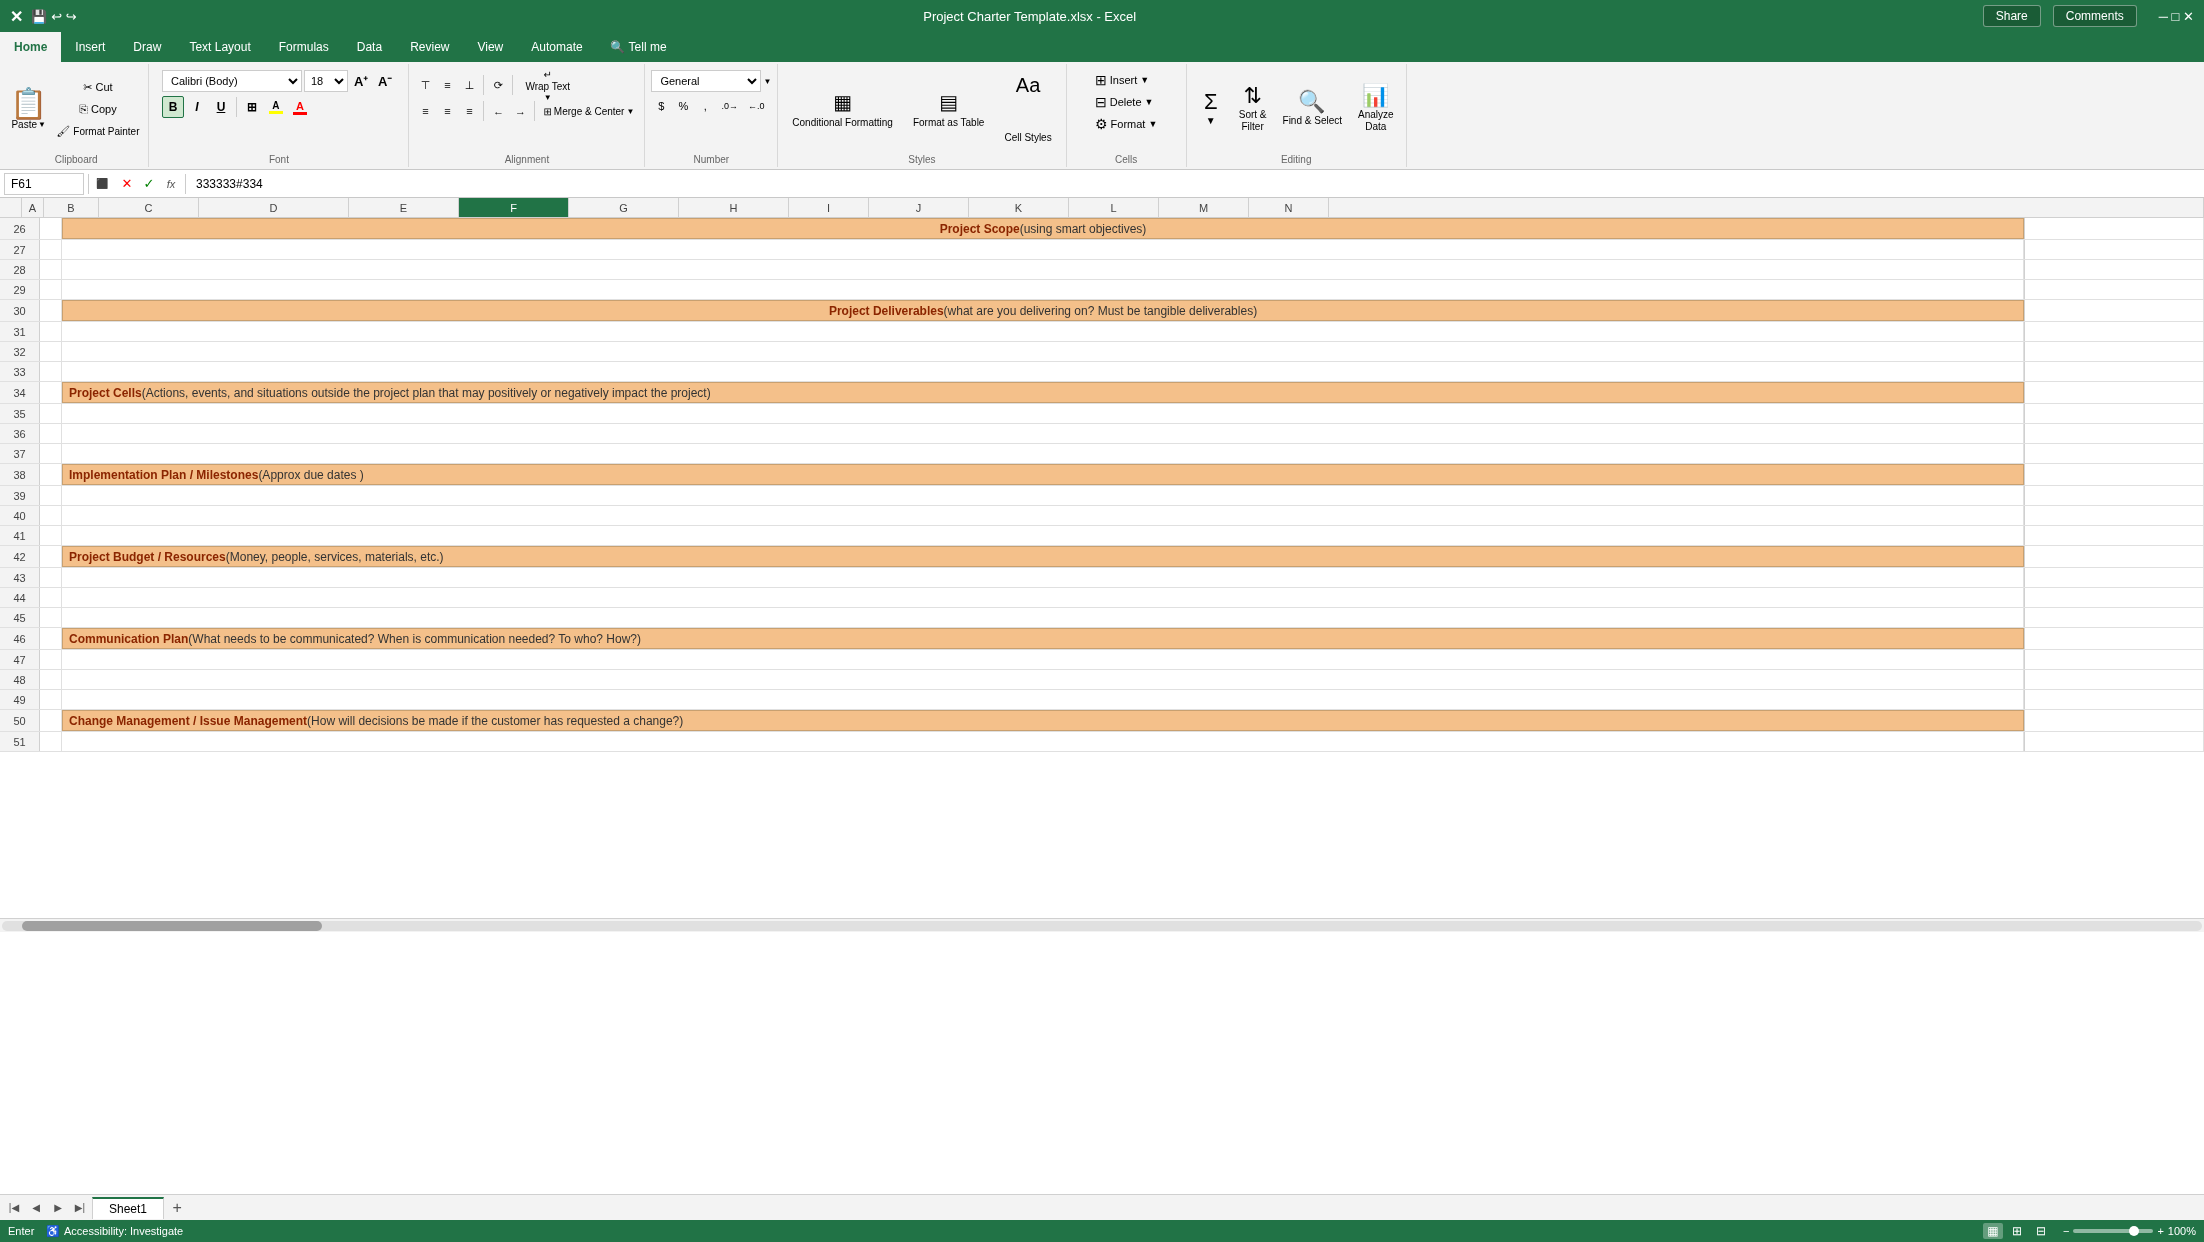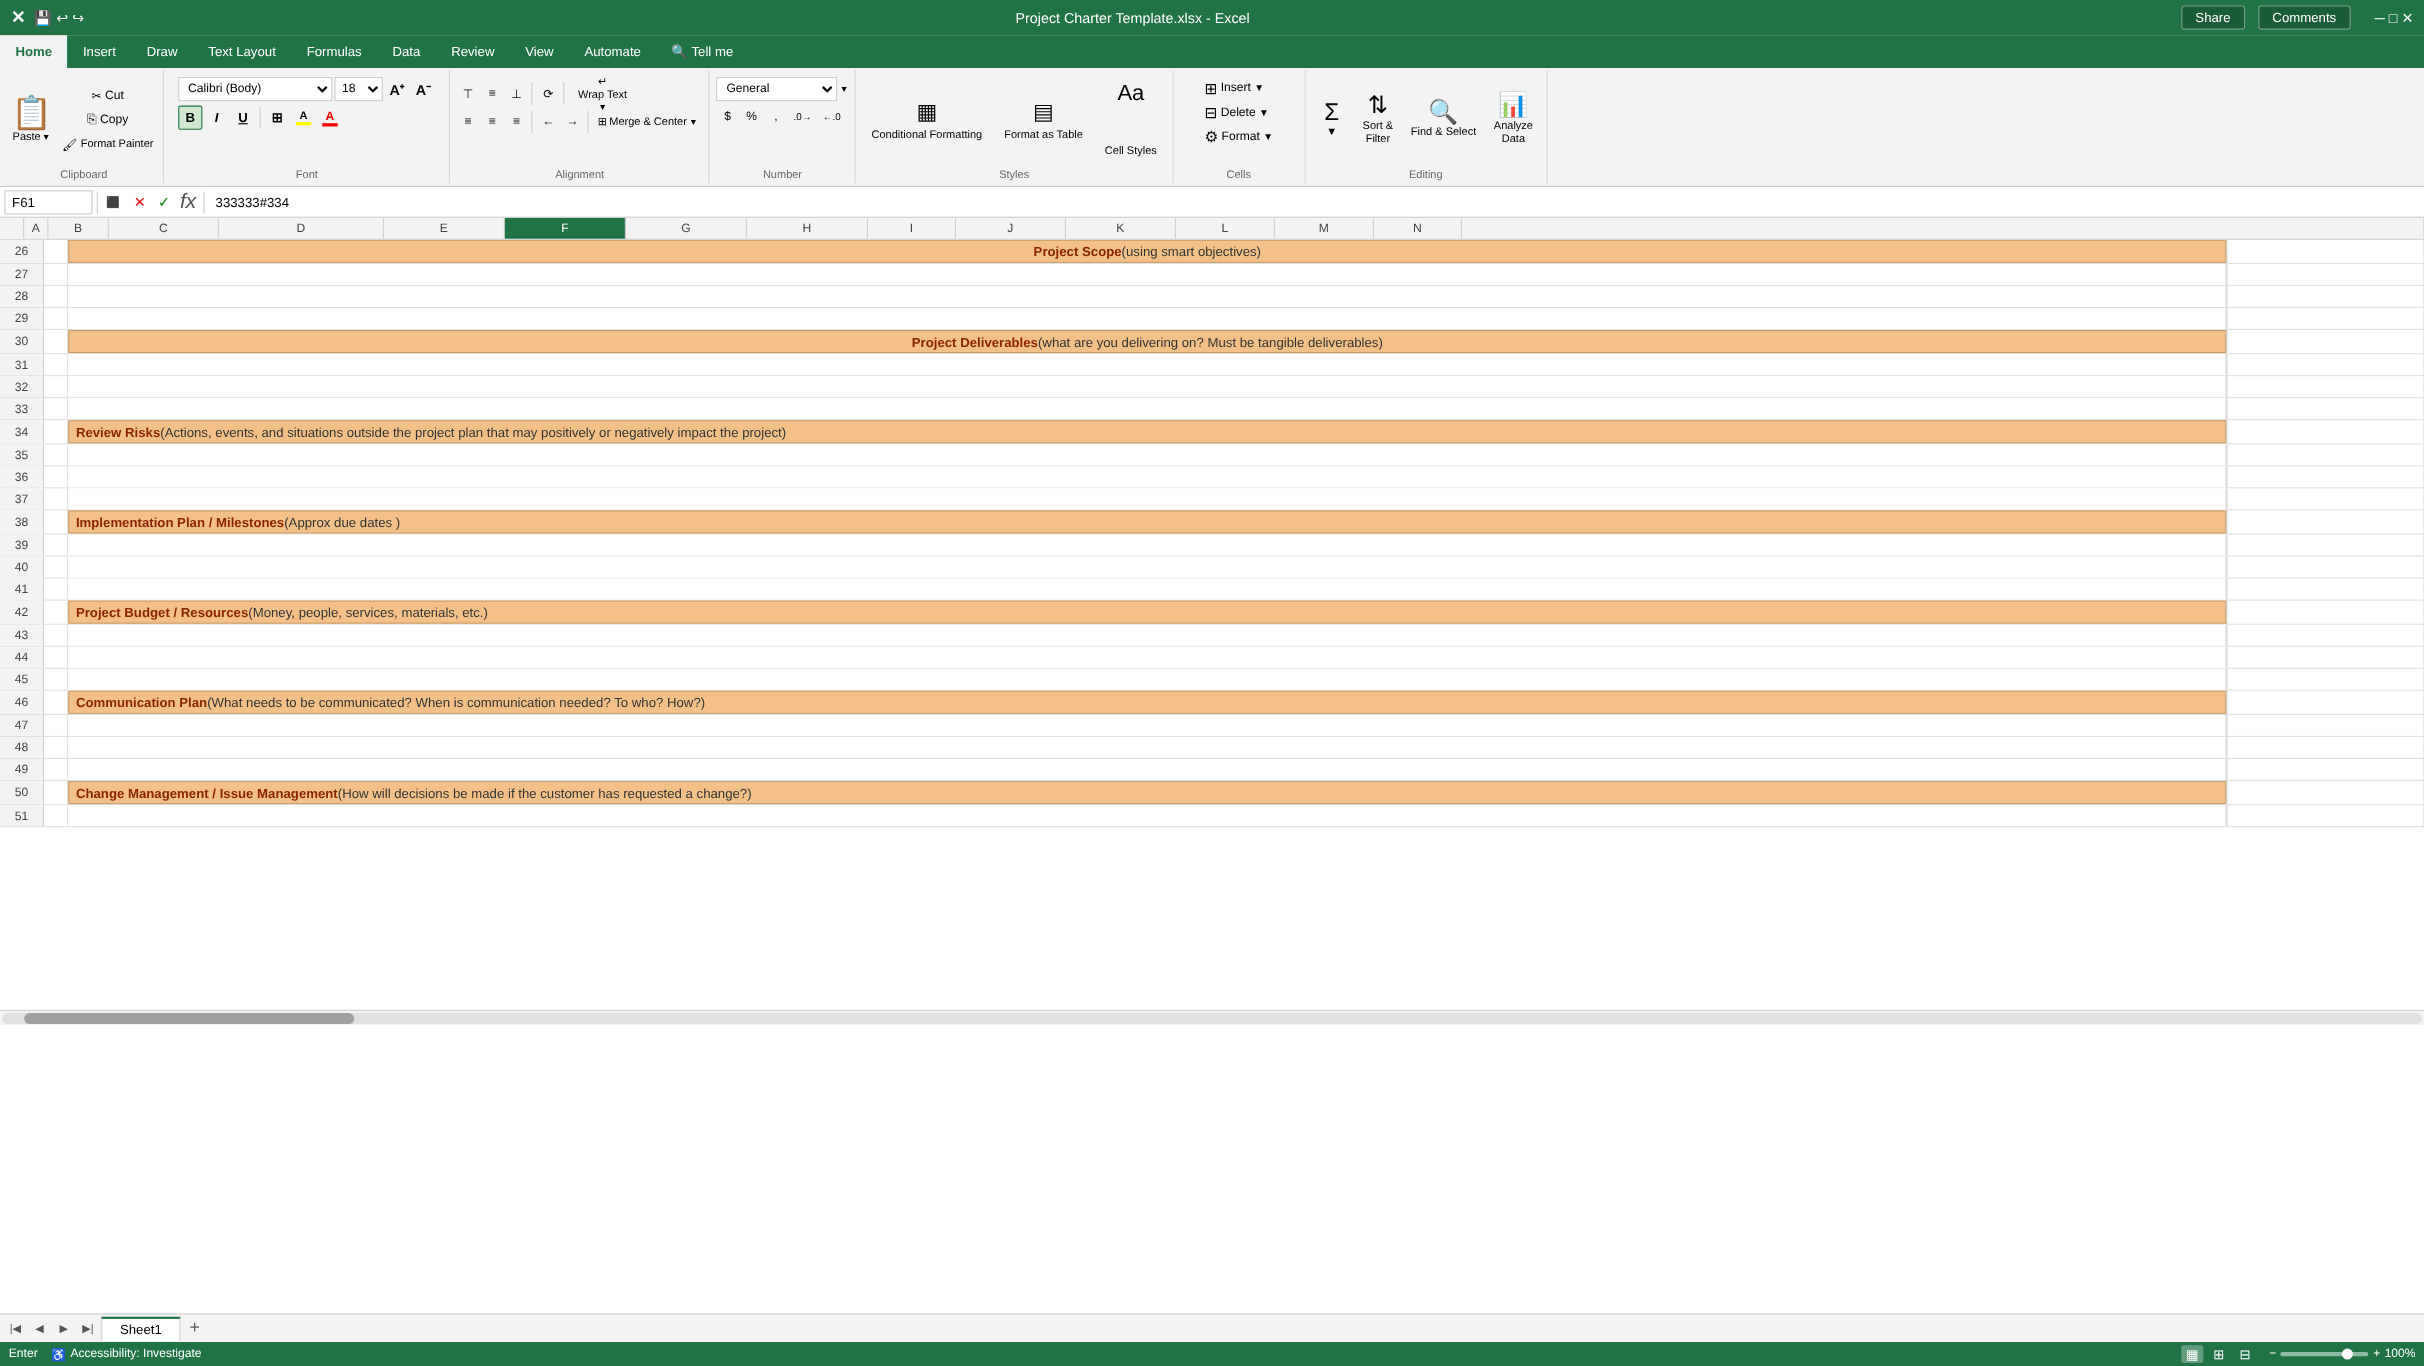--- a/index.html
+++ b/index.html
@@ -583,21 +583,21 @@
 <div class="formula-bar">
   <div class="cell-ref-box">
     <span>F61</span>
   </div>
   <div style="display:flex;align-items:center;gap:1px;border-left:1px solid #ccc;padding-left:4px;">
     <div class="formula-ctrl-btn" style="font-size:10px;">⬛</div>
   </div>
   <div style="display:flex;align-items:center;gap:2px;border-right:1px solid #ccc;padding-right:4px;">
     <div class="formula-ctrl-btn" style="color:red;">✕</div>
     <div class="formula-ctrl-btn" style="color:green;">✓</div>
-    <div class="formula-ctrl-btn" style="font-style:italic;font-size:19px;color:#555;">fx</div>
+    <div class="formula-ctrl-btn" style="font-style:italic;font-size:11px;color:#555;">fx</div>
   </div>
   <input class="formula-input" value="333333#334" style="">
 </div>
 
 <div class="spreadsheet-container">
 
   <div class="col-headers">
     <div class="row-num-header w-a"></div>
 
     <div class="col-header" style="width:22px;min-width:22px;">A</div>
@@ -678,21 +678,21 @@
         <div class="row-num">33</div>
         <div class="cell" style="width:22px;"></div>
         <div style="flex:1;border-right:1px solid #e0e0e0;height:100%;background:white;"></div>
         <div class="cell" style="width:180px;border-left:1px solid #d0d0d0;"></div>
       </div>
 
       <div class="grid-row" style="height:22px;">
         <div class="row-num">34</div>
         <div class="cell" style="width:22px;"></div>
         <div style="flex:1;background:#f4c08a;border:1px solid #c8a070;display:flex;align-items:center;padding:0 6px;font-size:12px;overflow:hidden;">
-          <b style="color:#8b2500;font-weight:700;">Review Risks</b>
+          <b style="color:#8b2500;font-weight:700;">Project Cells</b>
             <span style="color:#333;"> (Actions, events, and situations outside the project plan that may positively or negatively impact the project)</span>
         </div>
         <div class="cell" style="width:180px;border-left:1px solid #d0d0d0;"></div>
       </div>
 
       <div class="grid-row" style="height:20px;">
         <div class="row-num">35</div>
         <div class="cell" style="width:22px;"></div>
         <div style="flex:1;border-right:1px solid #e0e0e0;height:100%;background:white;"></div>
         <div class="cell" style="width:180px;border-left:1px solid #d0d0d0;"></div>

